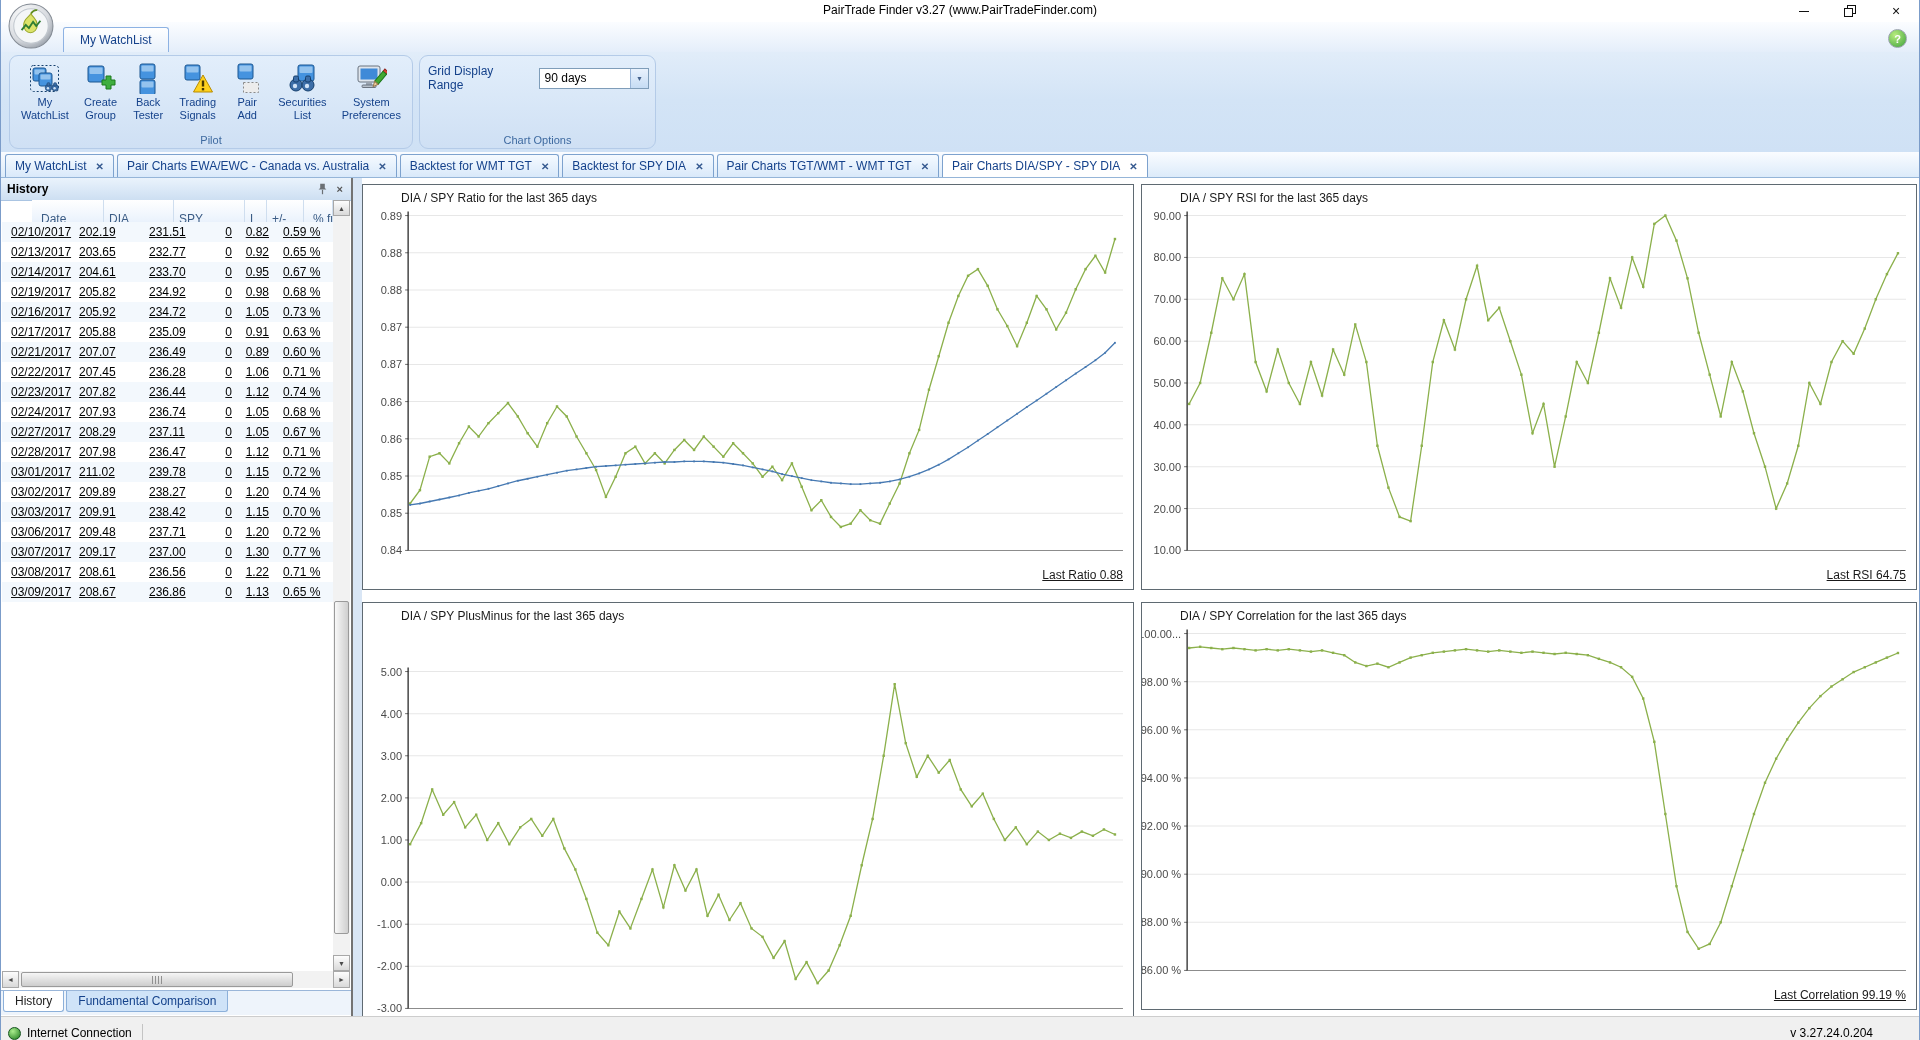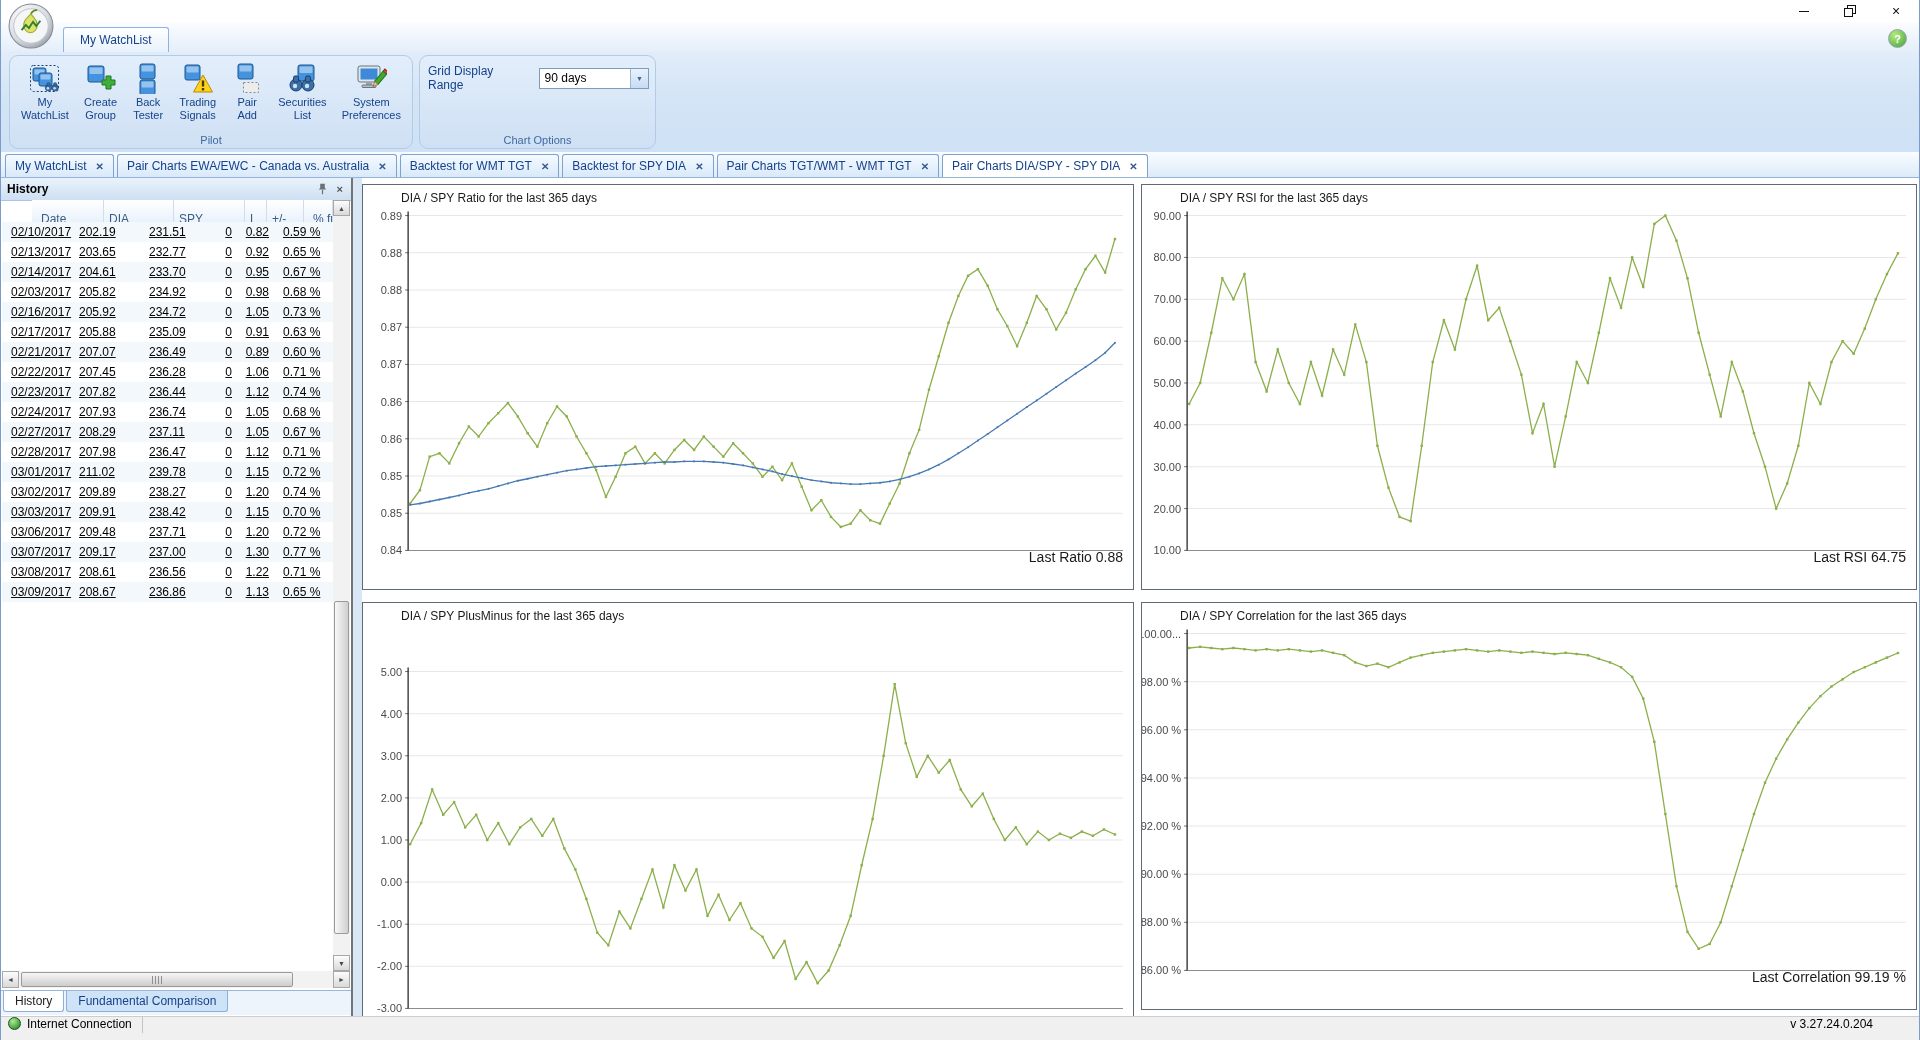--- a/index.html
+++ b/index.html
@@ -92,37 +92,38 @@
         color:#15428b;background:#cfe3f8;white-space:nowrap;}
   .btab.active{background:#fff;color:#222;}
   
   .charts{position:absolute;left:361px;top:0;right:0;bottom:0;background:#fff;}
   .panel{position:absolute;background:#fff;border:1px solid #5f6a72;box-sizing:border-box;}
   .p0{left:0;top:6px;width:772px;height:406px;}
   .p1{left:779px;top:6px;width:776px;height:406px;}
   .p2{left:0;top:424px;width:772px;height:484px;padding-left:36px;}
   .p3{left:779px;top:424px;width:776px;height:408px;}
   .ptitle{position:absolute;left:10px;top:6px;font-size:12px;color:#1a1a1a;z-index:2;margin-left:28px;}
-  .plast{position:absolute;right:10px;bottom:24px;font-size:14px;color:#1a1a1a;z-index:2;}
+  .plast{position:absolute;right:10px;bottom:7px;font-size:12px;color:#1a1a1a;z-index:2;text-decoration:underline;}
   .panel svg{position:absolute;left:0;top:0;width:100%;height:100%;}
   
   .statusbar{position:absolute;left:0;bottom:0;right:0;height:23px;background:#f0f0f0;border-top:1px solid #cdcdcd;
-             display:flex;align-items:flex-start;}
+             display:flex;align-items:flex-end;}
   .conn-dot{width:11px;height:11px;border-radius:50%;margin:0 6px 0 7px;
             background:radial-gradient(circle at 35% 30%,#a9ed8d,#1d7a1d);border:1px solid #14541d;}
   .conn-label{color:#000;}
   .sb-sep{width:1px;height:16px;background:#c4c4c4;margin-left:10px;}
   .sb-version{position:absolute;right:46px;color:#000;}
 </style>
 </head>
 <body>
 
 <div class="app">
 
   <div class="titlebar">
+    <div class="title">PairTrade Finder v3.27 (www.PairTradeFinder.com)</div>
     <div class="winbtns">
       <div class="winbtn">
           <span class="minline"></span>
         </div>
       <div class="winbtn">
         <svg width="12" height="12" viewBox="0 0 12 12">
           <rect x="3.5" y="0.5" width="8" height="8" fill="none" stroke="#111"></rect>
           <rect x="0.5" y="3.5" width="8" height="8" fill="#fff" stroke="#111"></rect>
         </svg>
       </div>
@@ -338,21 +339,21 @@
           </div>
           <div class="trow alt">
             <div class="tcell c0">02/14/2017</div>
             <div class="tcell c1">204.61</div>
             <div class="tcell c2">233.70</div>
             <div class="tcell c3">0</div>
             <div class="tcell c4">0.95</div>
             <div class="tcell c5">0.67 %</div>
           </div>
           <div class="trow">
-            <div class="tcell c0">02/03/2017</div>
+            <div class="tcell c0">02/19/2017</div>
             <div class="tcell c1">205.82</div>
             <div class="tcell c2">234.92</div>
             <div class="tcell c3">0</div>
             <div class="tcell c4">0.98</div>
             <div class="tcell c5">0.68 %</div>
           </div>
           <div class="trow alt">
             <div class="tcell c0">02/16/2017</div>
             <div class="tcell c1">205.92</div>
             <div class="tcell c2">234.72</div>

